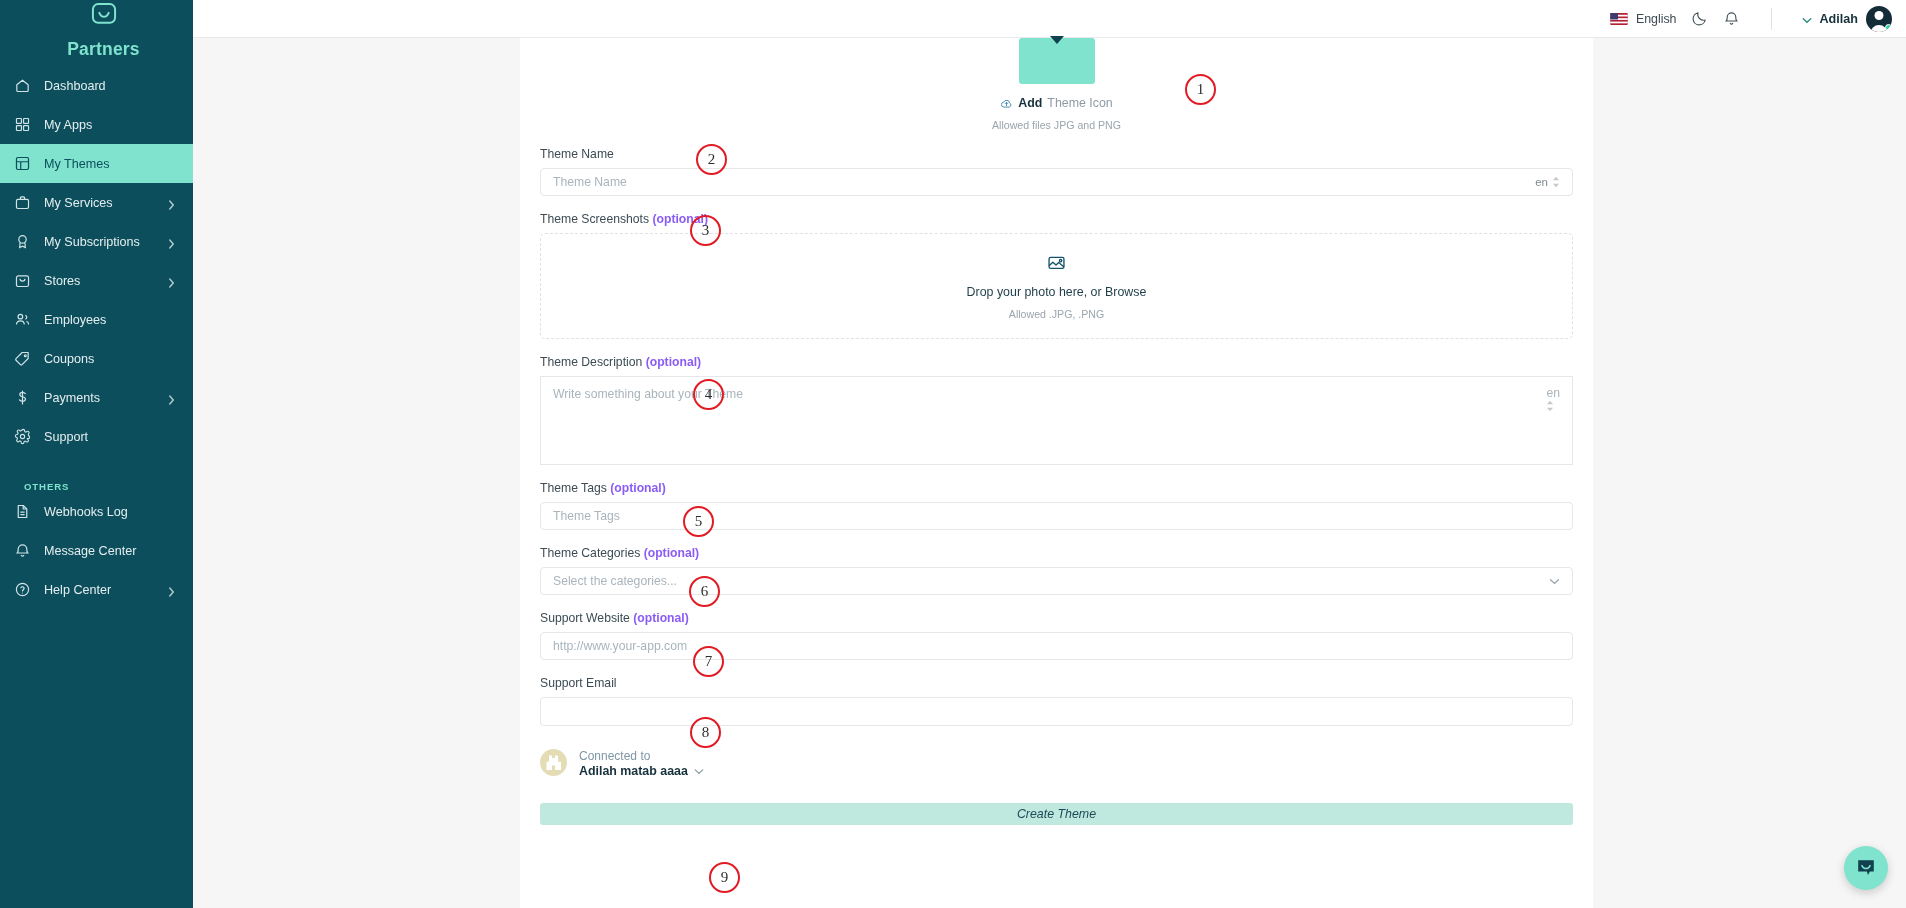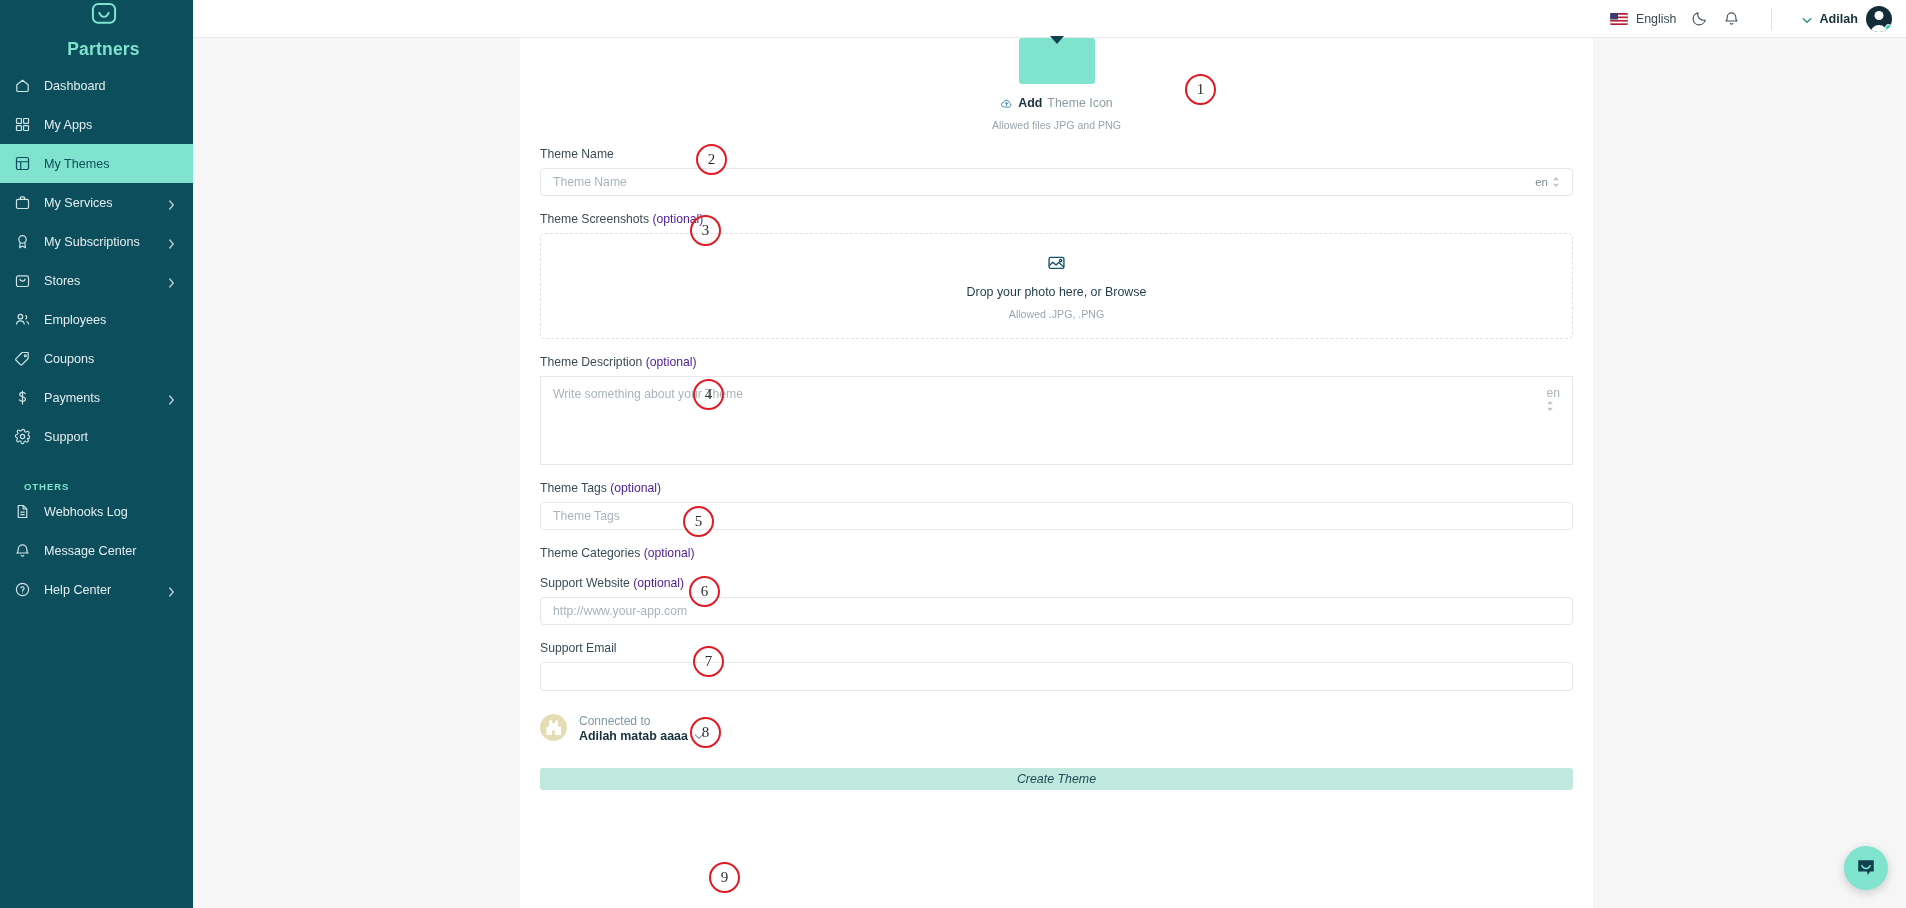--- a/index.html
+++ b/index.html
@@ -161,21 +161,21 @@
     font-size: 10.6px;
     color: #9aa5ad;
   }
 
   .field { margin-top: 16px; padding: 0 10px; }
   .field-label {
     font-size: 12.2px;
     color: #3c4b54;
     margin-bottom: 7px;
   }
-  .optional { color: #4c1d95; font-weight: normal; }
+  .optional { color: #8b5cf6; font-weight: bold; }
 
   .input {
     width: 100%;
     height: 28px;
     border: 1px solid #e6e7ea;
     border-radius: 4px;
     background: #ffffff;
     display: flex;
     align-items: center;
     padding: 0 12px;
@@ -615,20 +615,28 @@
           </div>
           <div class="input">
             <span>Theme Tags</span>
           </div>
         </div>
 
         <div class="field">
           <div class="field-label">
             <span>Theme Categories</span>
             <span class="optional">(optional)</span>
+          </div>
+          <div class="select">
+            <span>Select the categories...</span>
+            <span class="chev">
+              <svg width="11" height="7" viewBox="0 0 12 8" fill="none" stroke="#9aa5ad" stroke-width="1.5" stroke-linecap="round">
+                  <path d="M1.5 2L6 6.2 10.5 2"></path>
+                </svg>
+            </span>
           </div>
         </div>
 
         <div class="field">
           <div class="field-label">
             <span>Support Website</span>
             <span class="optional">(optional)</span>
           </div>
           <div class="input">
             <span>http://www.your-app.com</span>

